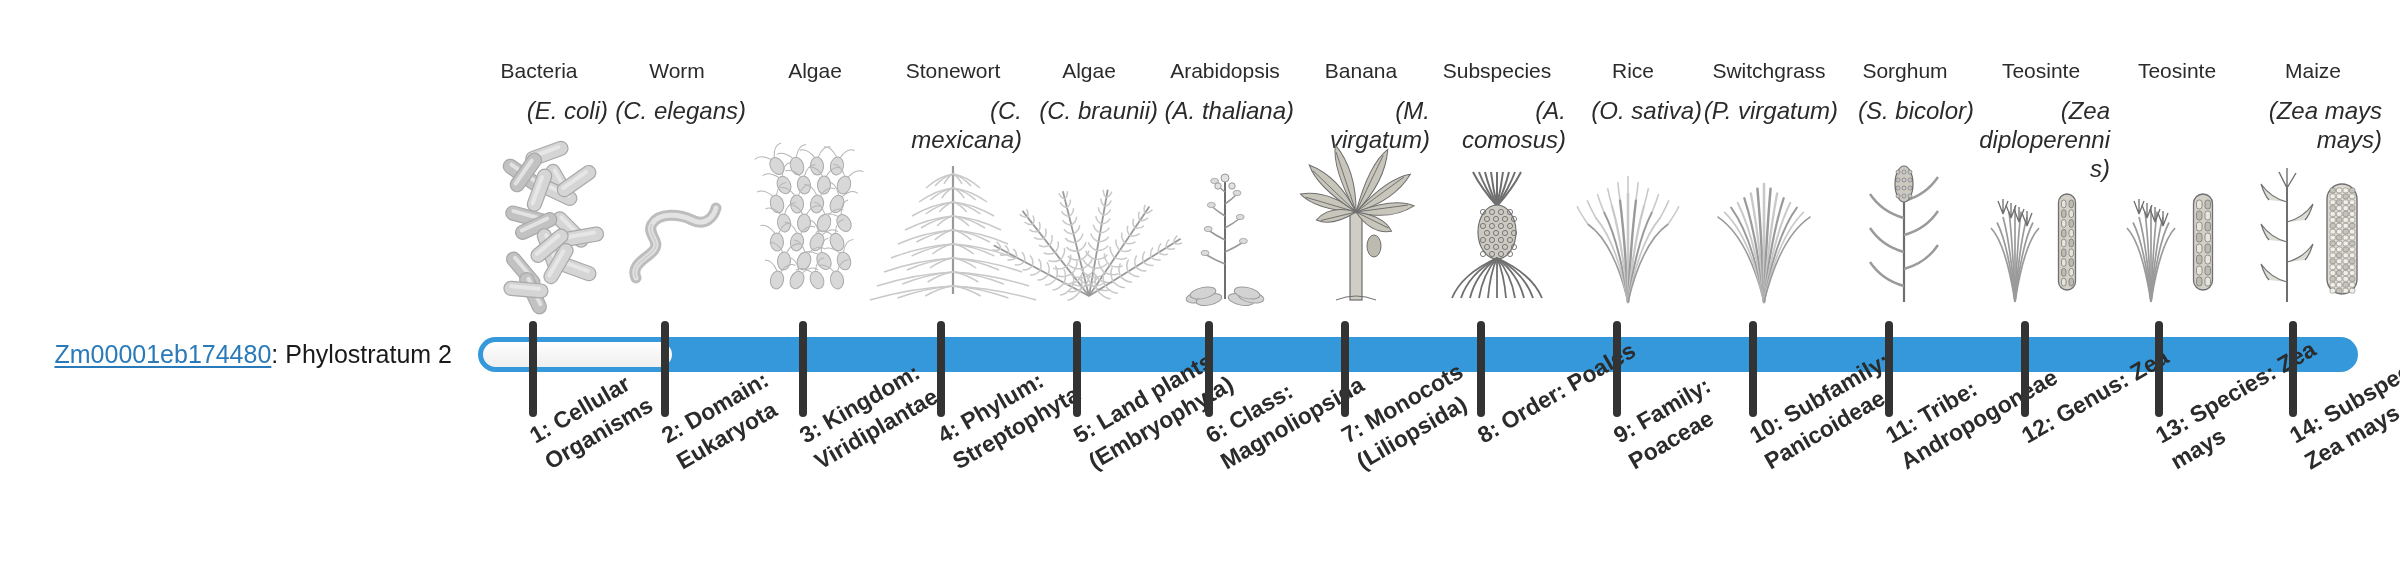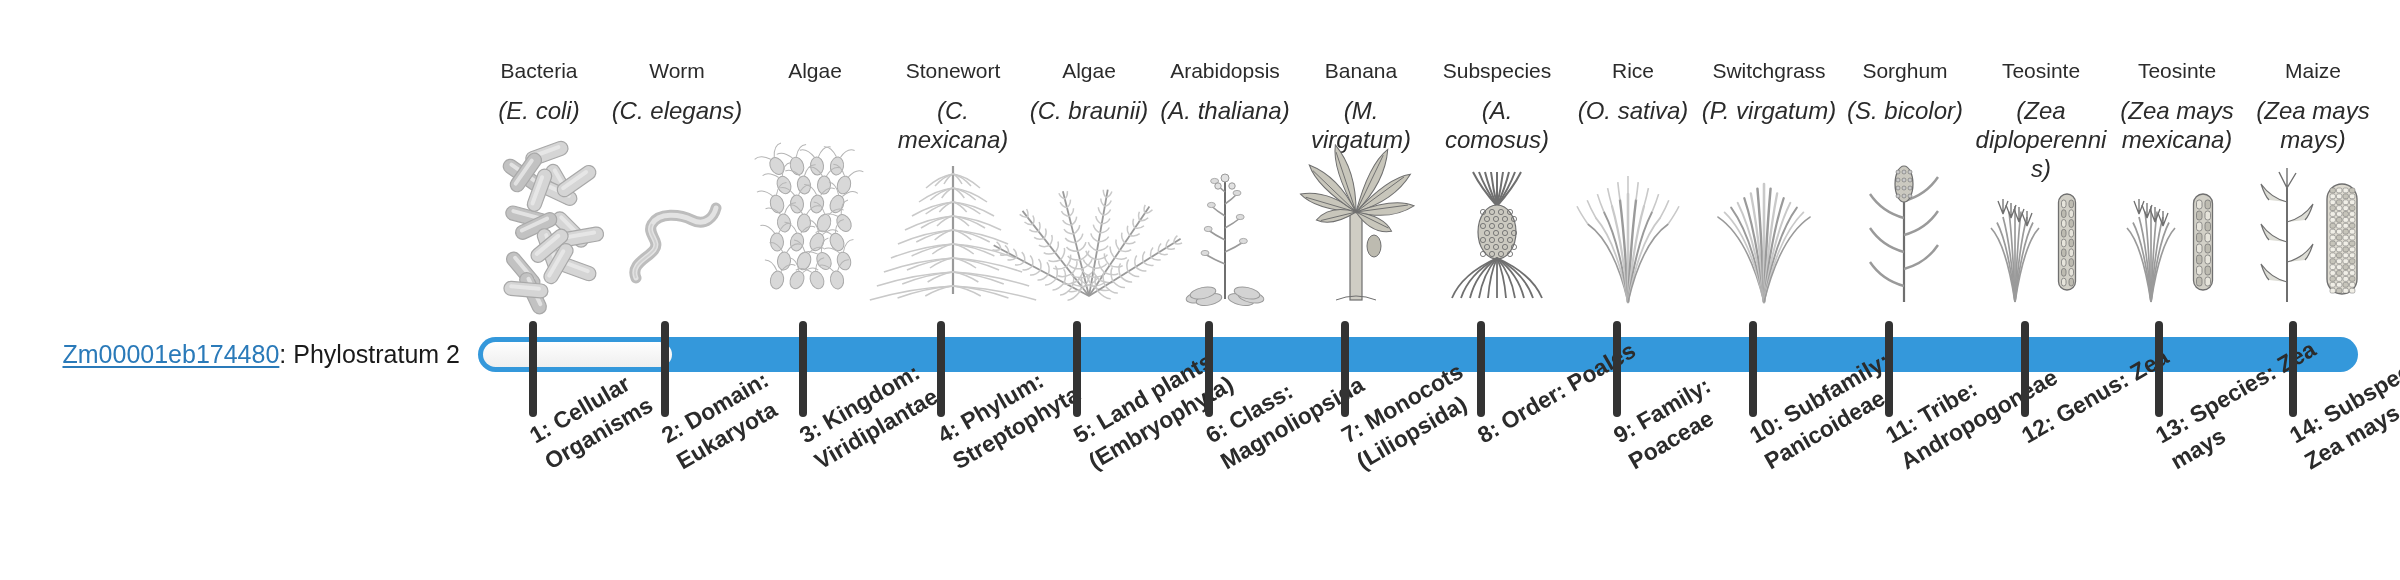--- a/index.html
+++ b/index.html
@@ -27,21 +27,20 @@
   #gene-label {
     position: absolute;
     left: 0px;
     top: 338px;
     width: 452px;
     text-align: right;
     font-size: 25px;
     line-height: 32px;
     color: #1a1a1a;
     white-space: nowrap;
-    padding-left: 8px;
   }
   #gene-label .gene-id {
     color: #2a7ab9;
     text-decoration: underline;
     text-underline-offset: 3px;
     cursor: pointer;
   }
   #gene-label .gene-stratum {
     color: #1a1a1a;
   }
@@ -60,20 +59,21 @@
     white-space: nowrap;
     overflow: visible;
   }
   .species-sci {
     margin-top: 10px;
     font-size: 24px;
     line-height: 29px;
     font-style: italic;
     color: #2b2b2b;
     word-break: break-word;
+    text-align: right;
   }
 
   
   .species-art {
     position: absolute;
     top: 172px;
     width: 138px;
     height: 132px;
     display: flex;
     align-items: flex-end;
@@ -847,21 +847,20 @@
           <rect x="80.5" y="104.66666666666667" width="4.5" height="7.777777777777779" rx="2.5" fill="#e6e4db" stroke="#6f6f6f" stroke-width="0.7"></rect>
           <rect x="88" y="104.66666666666667" width="4.5" height="7.777777777777779" rx="2.5" fill="#bdbbb1" stroke="#6f6f6f" stroke-width="0.7"></rect>
           <rect x="80.5" y="114.44444444444446" width="4.5" height="7.777777777777779" rx="2.5" fill="#bdbbb1" stroke="#6f6f6f" stroke-width="0.7"></rect>
           <rect x="88" y="114.44444444444446" width="4.5" height="7.777777777777779" rx="2.5" fill="#e6e4db" stroke="#6f6f6f" stroke-width="0.7"></rect>
           <rect x="80.5" y="124.22222222222223" width="4.5" height="7.777777777777779" rx="2.5" fill="#e6e4db" stroke="#6f6f6f" stroke-width="0.7"></rect>
           <rect x="88" y="124.22222222222223" width="4.5" height="7.777777777777779" rx="2.5" fill="#bdbbb1" stroke="#6f6f6f" stroke-width="0.7"></rect>
         </svg>
       </div>
       <div class="species-col" style="left: 2108px;">
         <div class="species-common">Teosinte</div>
-        <div class="species-sci">(Zea mays mexicana)</div>
       </div>
       <div class="species-art" style="left: 2108px;">
         <svg width="120" height="150" viewBox="0 0 120 150">
           <path d="M34 148 Q25 90 10 74" stroke="#9a9a9a" stroke-width="1.7" fill="none"></path>
           <path d="M34 148 Q27.25 90 16 68.5" stroke="#9a9a9a" stroke-width="1.7" fill="none"></path>
           <path d="M34 148 Q29.5 90 22 63" stroke="#9a9a9a" stroke-width="1.7" fill="none"></path>
           <path d="M34 148 Q31.75 90 28 57.5" stroke="#9a9a9a" stroke-width="1.7" fill="none"></path>
           <path d="M34 148 Q34 90 34 52" stroke="#9a9a9a" stroke-width="1.7" fill="none"></path>
           <path d="M34 148 Q36.25 90 40 57.5" stroke="#9a9a9a" stroke-width="1.7" fill="none"></path>
           <path d="M34 148 Q38.5 90 46 63" stroke="#9a9a9a" stroke-width="1.7" fill="none"></path>

